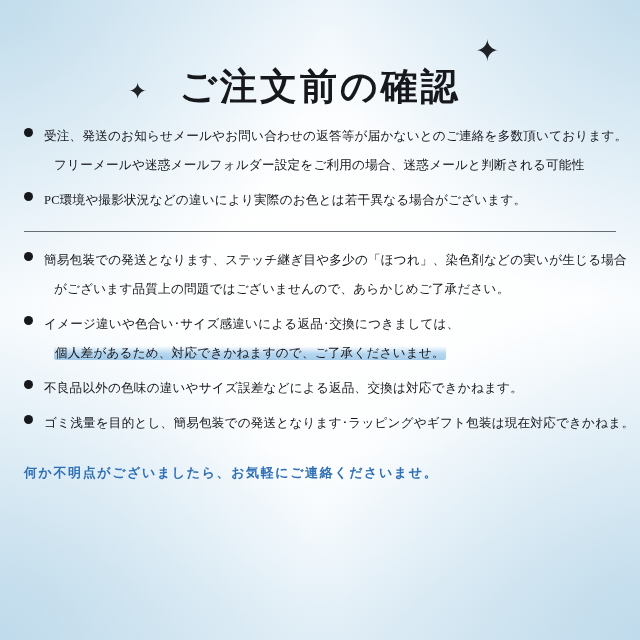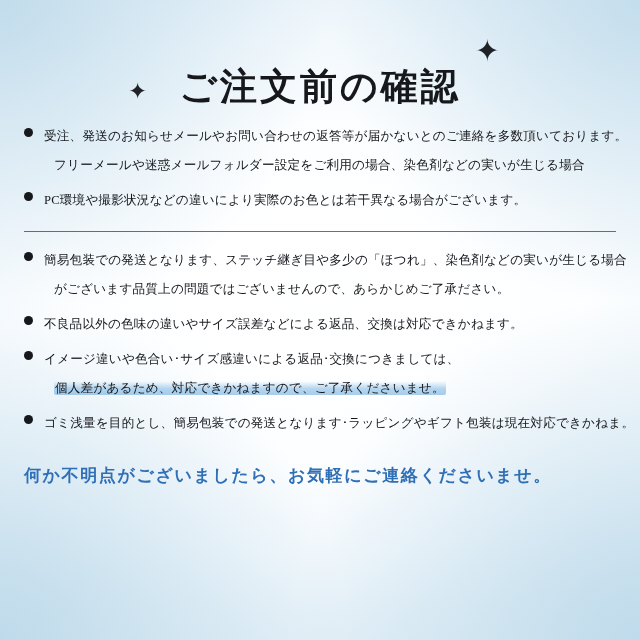--- a/index.html
+++ b/index.html
@@ -113,21 +113,21 @@
     height: 1px;
     background: #3b3f45;
     margin: 16px 2px 14px 2px;
     opacity: 0.75;
   }
 
   
   .footer {
     margin-top: 26px;
     font-family: "DejaVu Sans", sans-serif;
-    font-size: 17px;
+    font-size: 13px;
     font-weight: bold;
     color: #2f6fb5;
     letter-spacing: 1.6px;
     white-space: nowrap;
     text-align: left;
     padding-left: 2px;
   }
 </style>
 </head>
 <body>
@@ -139,21 +139,21 @@
       <span class="sparkle s-left">✦</span>
       <span class="sparkle s-right">✦</span>
       <div class="title">ご注文前の確認</div>
     </div>
 
     <div class="section">
 
       <div class="item">
         <span class="dot"></span>
         <div class="line">受注、発送のお知らせメールやお問い合わせの返答等が届かないとのご連絡を多数頂いております。</div>
-        <div class="line indent">フリーメールや迷惑メールフォルダー設定をご利用の場合、染色剤などの実いが生じる場合</div>
+        <div class="line indent">フリーメールや迷惑メールフォルダー設定をご利用の場合、迷惑メールと判断される可能性</div>
       </div>
 
 
       <div class="item">
         <span class="dot"></span>
         <div class="line">PC環境や撮影状況などの違いにより実際のお色とは若干異なる場合がございます。</div>
       </div>
 
     </div>
 
@@ -162,27 +162,27 @@
     <div class="section">
 
       <div class="item">
         <span class="dot"></span>
         <div class="line">簡易包装での発送となります、ステッチ継ぎ目や多少の「ほつれ」、染色剤などの実いが生じる場合</div>
         <div class="line indent">がございます品質上の問題ではございませんので、あらかじめご了承ださい。</div>
       </div>
 
       <div class="item">
         <span class="dot"></span>
-        <div class="line">不良品以外の色味の違いやサイズ誤差などによる返品、交換は対応できかねます。</div>
+        <div class="line">イメージ違いや色合い･サイズ感違いによる返品･交換につきましては、</div>
+        <div class="line indent"><span class="hl">個人差があるため、対応できかねますので、ご了承くださいませ。</span></div>
       </div>
 
       <div class="item">
         <span class="dot"></span>
-        <div class="line">イメージ違いや色合い･サイズ感違いによる返品･交換につきましては、</div>
-        <div class="line indent"><span class="hl">個人差があるため、対応できかねますので、ご了承くださいませ。</span></div>
+        <div class="line">不良品以外の色味の違いやサイズ誤差などによる返品、交換は対応できかねます。</div>
       </div>
 
       <div class="item">
         <span class="dot"></span>
         <div class="line">ゴミ浅量を目的とし、簡易包装での発送となります･ラッピングやギフト包装は現在対応できかねま。</div>
       </div>
 
     </div>
 
     <div class="footer">何か不明点がございましたら、お気軽にご連絡くださいませ。</div>

